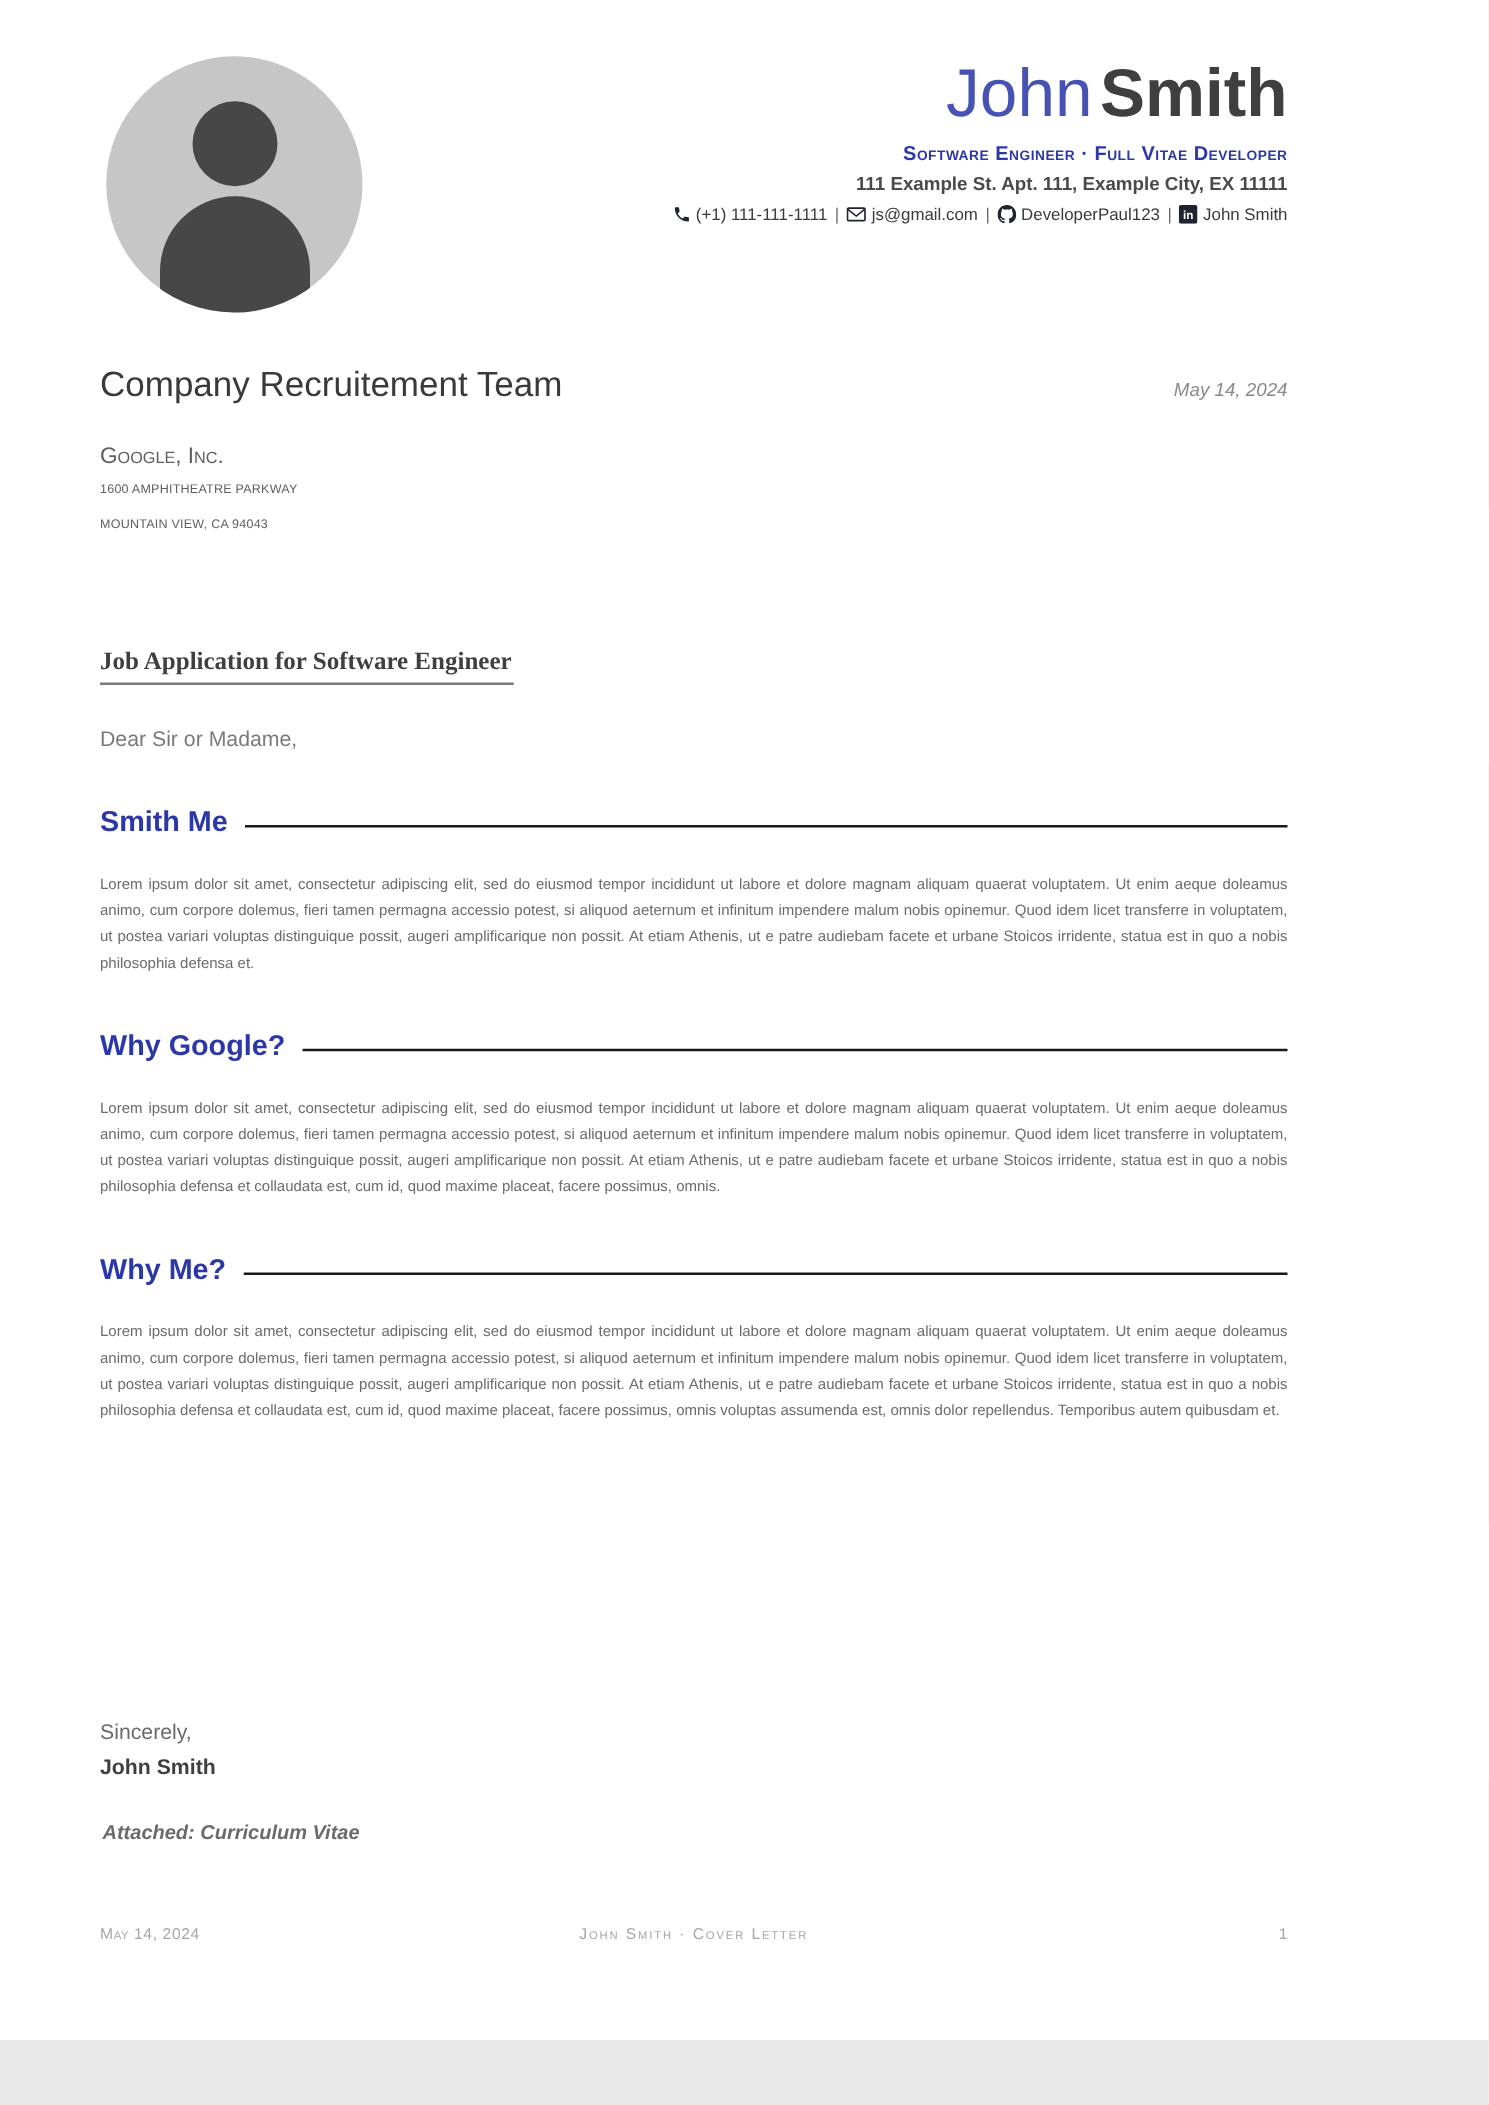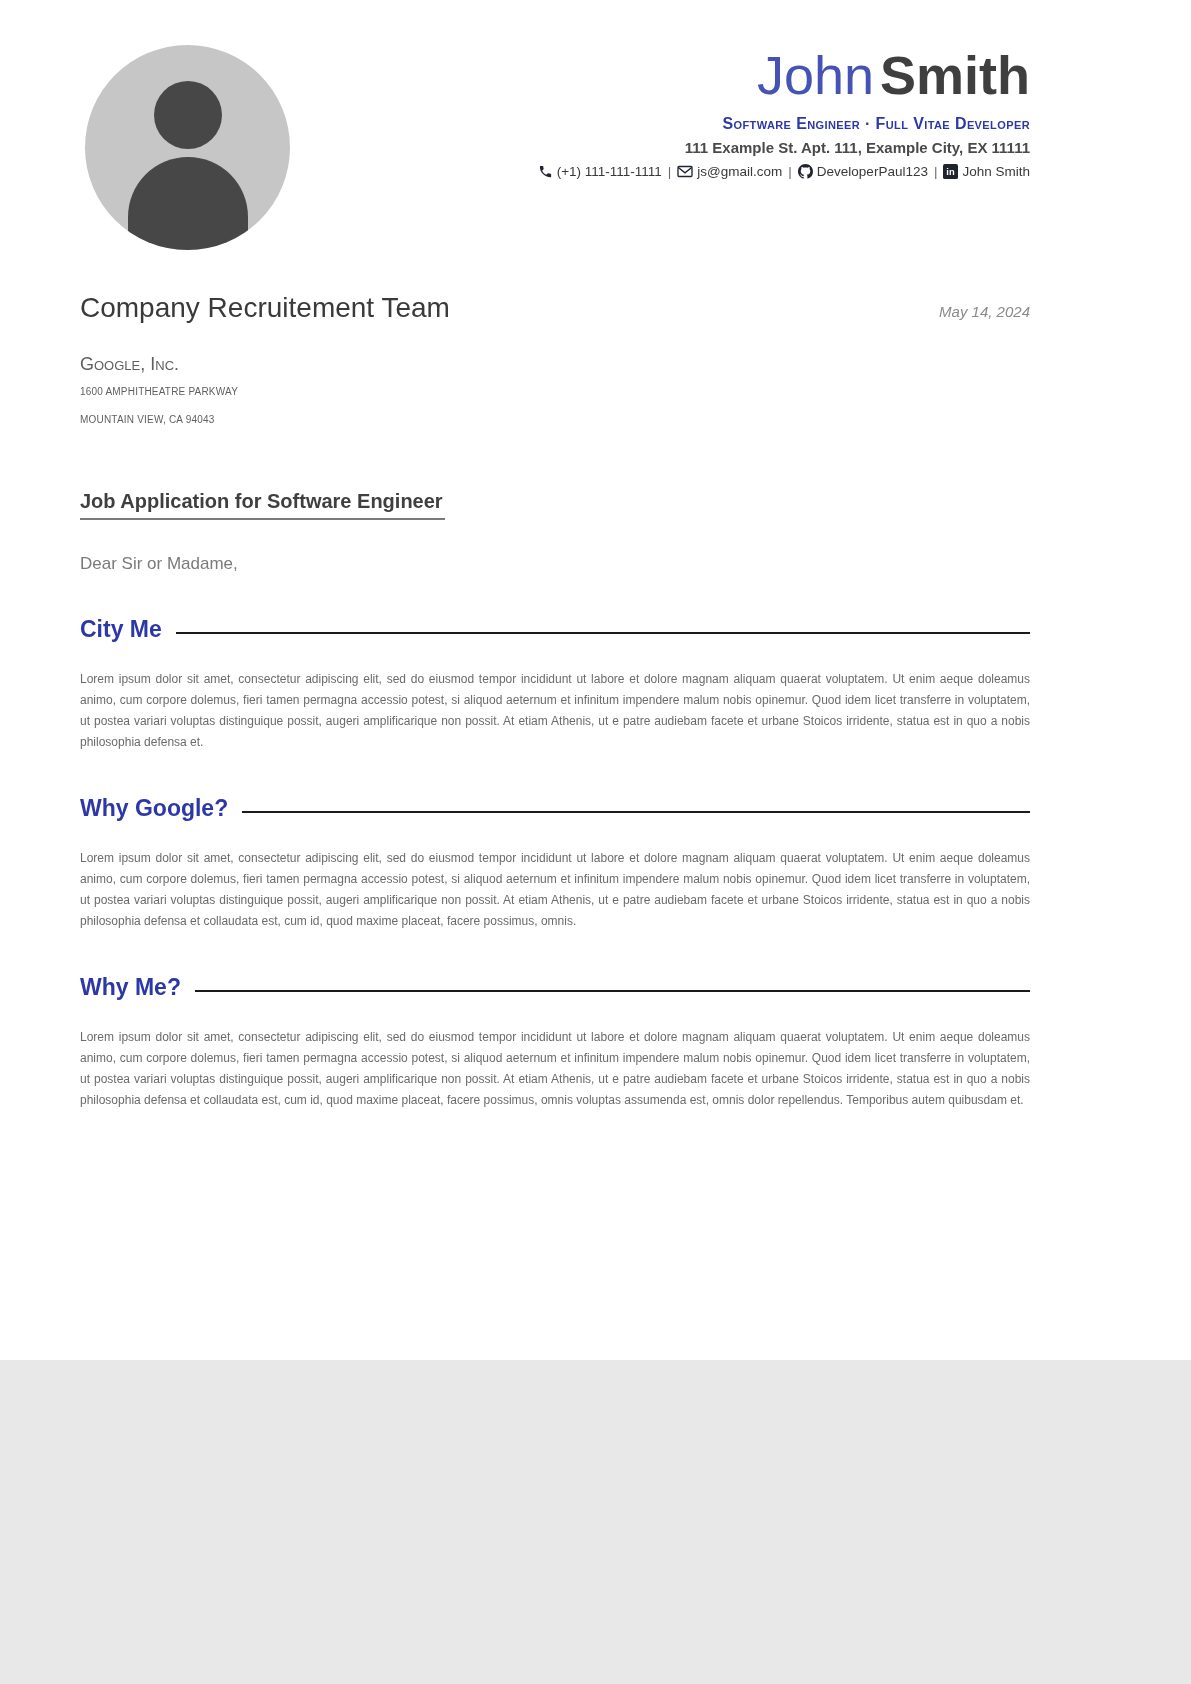--- a/index.html
+++ b/index.html
@@ -1,19 +1,19 @@
 <!DOCTYPE html>
 <html style="--accent: #2c38a7; --name-accent: #4653b4; --body-text: #6b6b6b; --footer-text: #a6a6a6;"><head>
 <meta charset="utf-8">
 <style>
   html, body { margin: 0; padding: 0; background: #e8e8e8; }
   .page {
     position: relative;
     width: 1191px;
-    height: 1360px;
+    height: 1632px;
     background: #ffffff;
     font-family: "Liberation Sans", sans-serif;
     overflow: hidden;
     margin: 0 auto;
   }
   .content { position: absolute; left: 80px; top: 0; width: 950px; }
 
   
   .header { position: relative; height: 205px; margin-top: 45px; }
   .avatar {
@@ -53,21 +53,21 @@
     display: flex; justify-content: space-between; align-items: baseline;
     margin-top: 42px;
   }
   .recipient-name { font-size: 28px; font-weight: 400; color: #3a3a3a; }
   .letter-date { font-size: 15px; font-style: italic; color: #8a8a8a; }
   .company-block { margin-top: 26px; color: #5f5f5f; }
   .company-name { font-size: 18px; font-variant: small-caps; line-height: 28px; }
   .company-addr { font-size: 10px; line-height: 28px; letter-spacing: 0.2px; }
 
   
-  .subject-wrap { margin-top: 56px; }
+  .subject-wrap { margin-top: 84px; font-family: Liberation Serif, serif; }
   .subject {
     display: inline-block; font-size: 20px; font-weight: 700; color: #3f3f3f;
     border-bottom: 2px solid #7a7a7a; padding-bottom: 5px; padding-right: 2px;
   }
   .salutation { margin-top: 34px; font-size: 17px; color: #7a7a7a; }
 
   .section-head { display: flex; align-items: center; gap: 14px; margin-top: 40px; }
   .section-title {
     font-size: 23px; font-weight: 700; color: var(--accent, #2c38a7);
     white-space: nowrap; line-height: 30px;
@@ -161,21 +161,21 @@
       <div class="company-addr">1600 AMPHITHEATRE PARKWAY</div>
       <div class="company-addr">MOUNTAIN VIEW, CA 94043</div>
     </div>
 
     <div class="subject-wrap">
       <span class="subject">Job Application for Software Engineer</span>
     </div>
     <div class="salutation">Dear Sir or Madame,</div>
 
     <div class="section-head">
-      <span class="section-title">City Me</span>
+      <span class="section-title">Smith Me</span>
       <span class="section-rule"></span>
     </div>
     <p class="section-body">Lorem ipsum dolor sit amet, consectetur adipiscing elit, sed do eiusmod tempor incididunt ut labore et dolore magnam aliquam quaerat voluptatem. Ut enim aeque doleamus animo, cum corpore dolemus, fieri tamen permagna accessio potest, si aliquod aeternum et infinitum impendere malum nobis opinemur. Quod idem licet transferre in voluptatem, ut postea variari voluptas distinguique possit, augeri amplificarique non possit. At etiam Athenis, ut e patre audiebam facete et urbane Stoicos irridente, statua est in quo a nobis philosophia defensa et.</p>
 
     <div class="section-head">
       <span class="section-title">Why Google?</span>
       <span class="section-rule"></span>
     </div>
     <p class="section-body">Lorem ipsum dolor sit amet, consectetur adipiscing elit, sed do eiusmod tempor incididunt ut labore et dolore magnam aliquam quaerat voluptatem. Ut enim aeque doleamus animo, cum corpore dolemus, fieri tamen permagna accessio potest, si aliquod aeternum et infinitum impendere malum nobis opinemur. Quod idem licet transferre in voluptatem, ut postea variari voluptas distinguique possit, augeri amplificarique non possit. At etiam Athenis, ut e patre audiebam facete et urbane Stoicos irridente, statua est in quo a nobis philosophia defensa et collaudata est, cum id, quod maxime placeat, facere possimus, omnis.</p>
 

